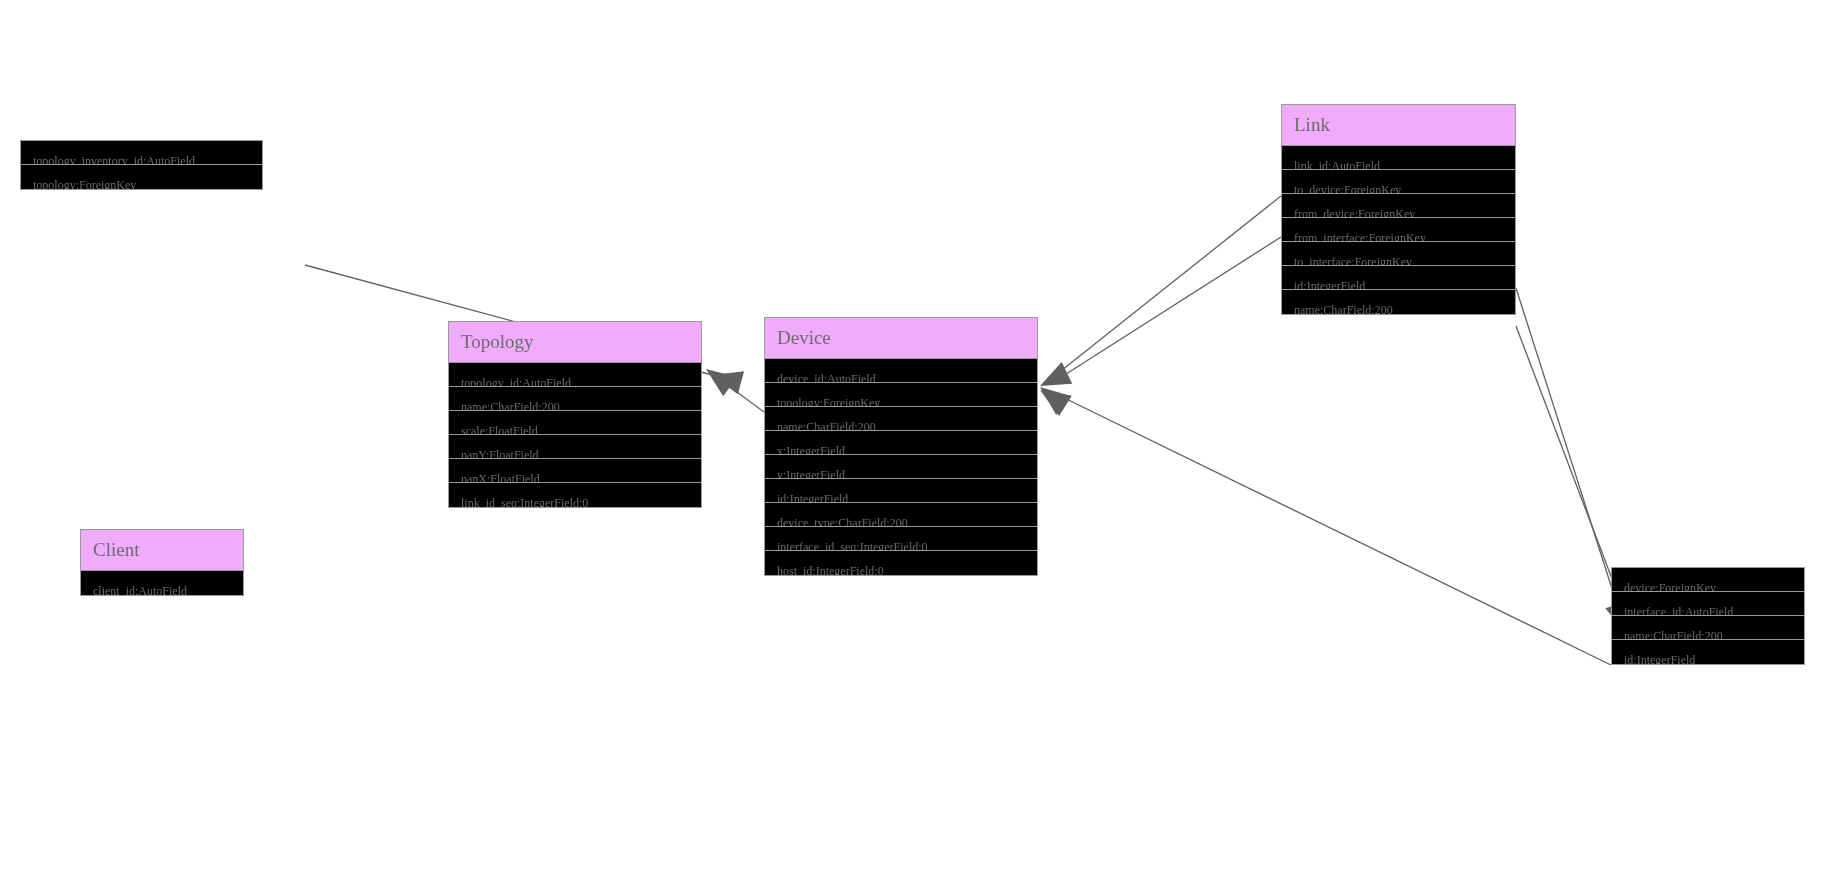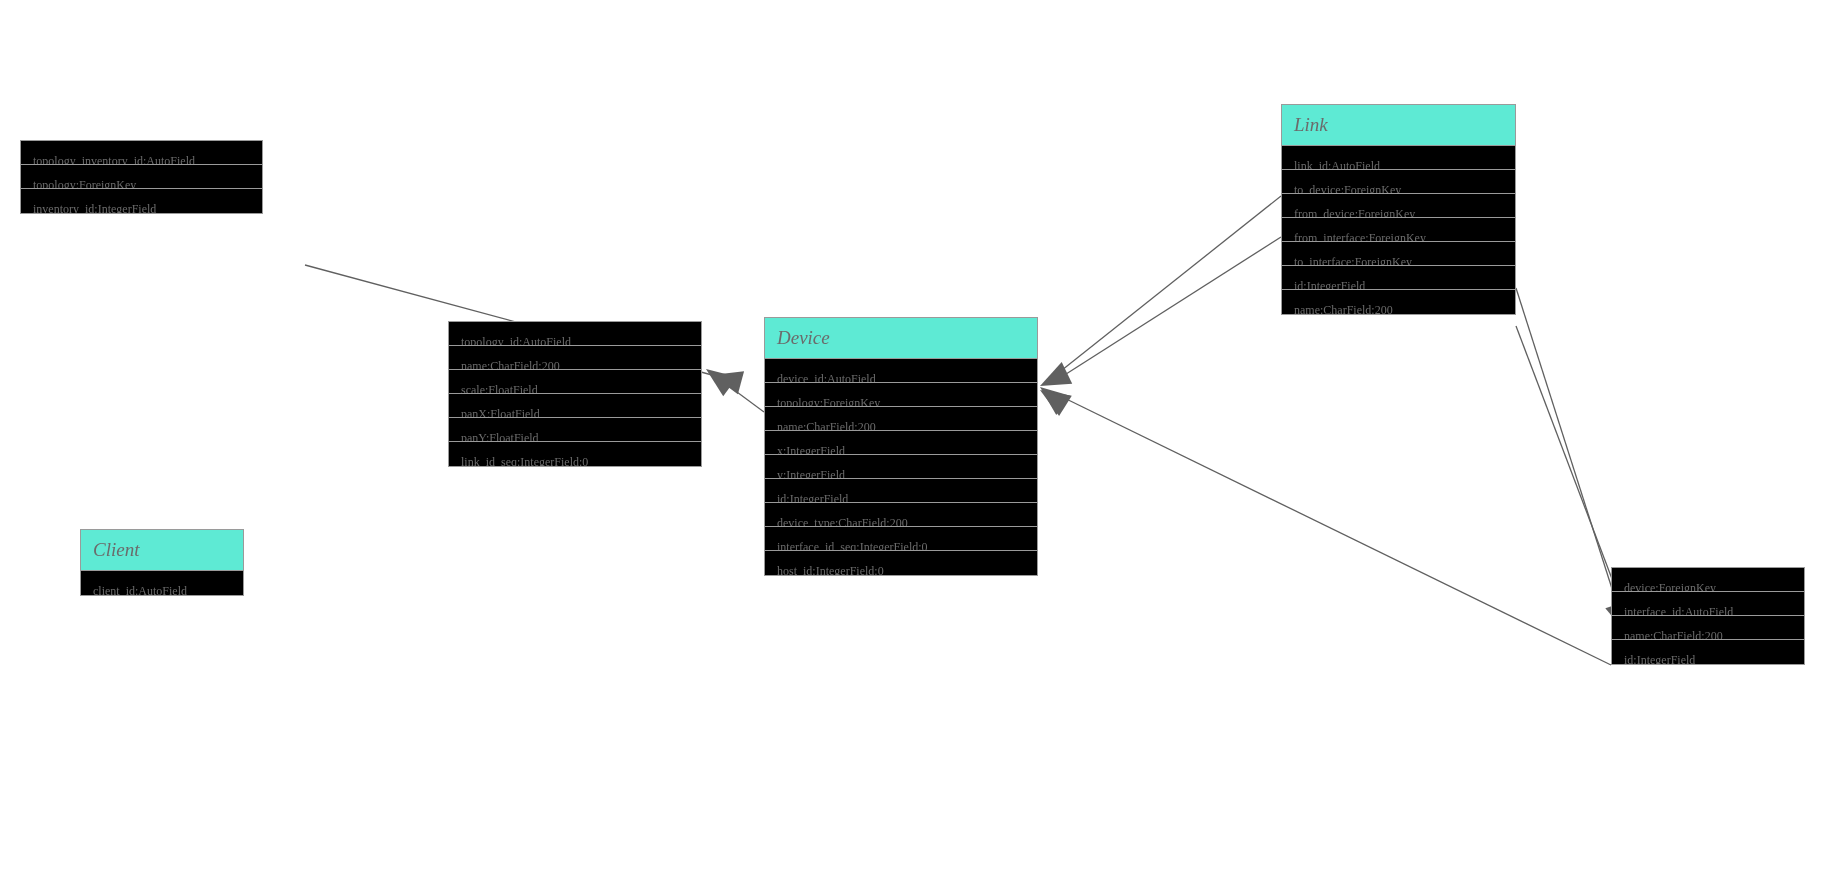--- a/index.html
+++ b/index.html
@@ -27,30 +27,29 @@
   }
   .entity {
     position: absolute;
     box-sizing: border-box;
     border: 1px solid #9a9a9a;
     background: #ffffff;
     z-index: 2;
   }
   .entity-header {
     box-sizing: border-box;
-    background: #5eead4;
+    background: #f0abfc;
     border-bottom: 1px solid #9a9a9a;
     color: #6b6b6b;
     font-size: 19px;
     line-height: 40px;
     height: 41px;
     padding: 0 0 0 12px;
     white-space: nowrap;
     overflow: hidden;
-    font-style: italic;
   }
   .entity-row {
     box-sizing: border-box;
     height: 24px;
     line-height: 40px;
     border-bottom: 1px solid #9a9a9a;
     color: #6b6b6b;
     font-size: 12px;
     padding: 0 0 0 12px;
     white-space: nowrap;
@@ -94,32 +93,32 @@
       <g>
         <path d="M 1516 326 L 1628 621" stroke="#606060" stroke-width="1.3" fill="none"></path>
         <polygon points="0,0 -30,-12 -30,12" fill="#606060" transform="translate(1632,633) rotate(69)"></polygon>
       </g>
     </svg>
 
   <div id="entity-layer">
       <div class="entity" style="left: 20px; top: 140px; width: 243px;">
         <div class="entity-row">topology_inventory_id:AutoField</div>
         <div class="entity-row">topology:ForeignKey</div>
-        <div class="entity-row">inventory_id:IntegerField</div>
       </div>
       <div class="entity" style="left: 80px; top: 529px; width: 164px;">
         <div class="entity-header">Client</div>
         <div class="entity-row">client_id:AutoField</div>
       </div>
       <div class="entity" style="left: 448px; top: 321px; width: 254px;">
+        <div class="entity-header">Topology</div>
         <div class="entity-row">topology_id:AutoField</div>
         <div class="entity-row">name:CharField:200</div>
         <div class="entity-row">scale:FloatField</div>
+        <div class="entity-row">panY:FloatField</div>
         <div class="entity-row">panX:FloatField</div>
-        <div class="entity-row">panY:FloatField</div>
         <div class="entity-row">link_id_seq:IntegerField:0</div>
       </div>
       <div class="entity" style="left: 764px; top: 317px; width: 274px;">
         <div class="entity-header">Device</div>
         <div class="entity-row">device_id:AutoField</div>
         <div class="entity-row">topology:ForeignKey</div>
         <div class="entity-row">name:CharField:200</div>
         <div class="entity-row">x:IntegerField</div>
         <div class="entity-row">y:IntegerField</div>
         <div class="entity-row">id:IntegerField</div>

